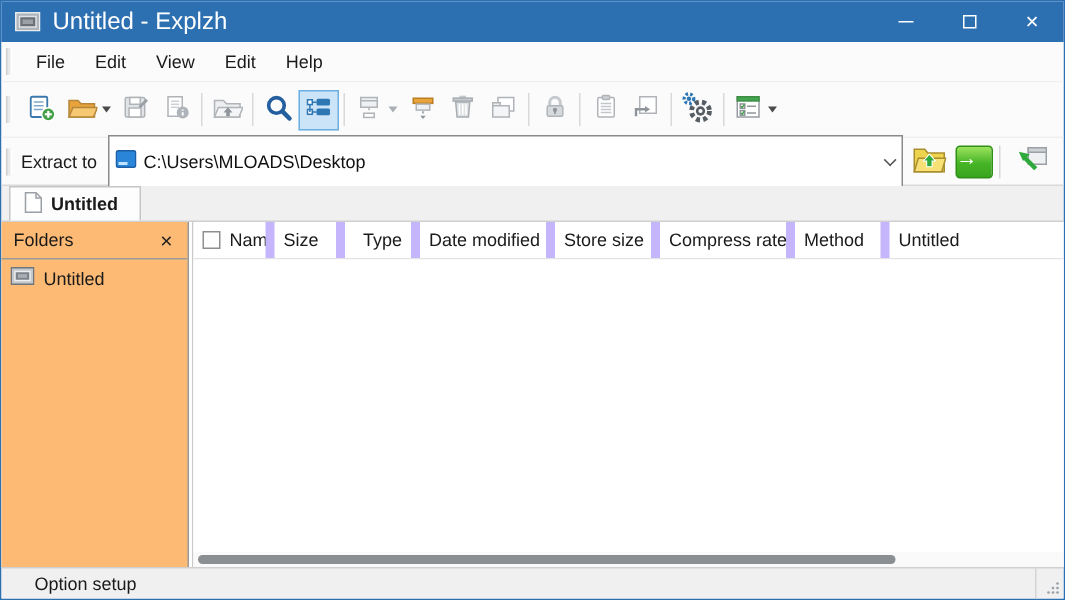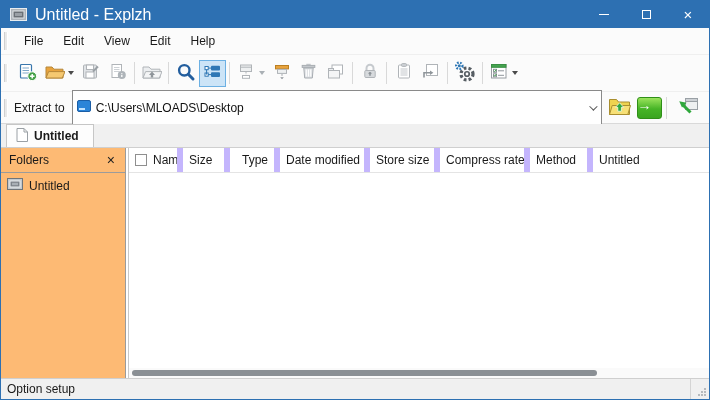--- a/index.html
+++ b/index.html
@@ -63,21 +63,21 @@
   .hcell.c-store { width:70px; }
   .hcell.c-rate { width:90px; }
   .hcell.c-method { width:63px; }
   .hcell.c-attr { flex:1 1 auto; border-right:none; }
   .hdr-checkbox { width:12px; height:12px; border:1px solid #8f8f8f; background:#fff; margin-right:6px; flex:0 0 auto; }
   .list-body { flex:1; background:#fff; }
   .hscroll { height:10px; position:relative; background:#fafafa; flex:0 0 auto; }
   .hthumb { position:absolute; left:3px; top:2px; width:465px; height:6px; background:#8a8f94; border-radius:3px; }
 
   
-  .statusbar { height:21px; background:#f0f0f0; border-top:1px solid #cfcfcf; display:flex; align-items:center; padding-left:6px; flex:0 0 auto; }
+  .statusbar { height:21px; background:#f0f0f0; border-top:1px solid #cfcfcf; display:flex; align-items:center; padding-left:22px; flex:0 0 auto; }
   .status-text { flex:1; }
   .status-sep { width:1px; height:100%; background:#d4d4d4; margin-right:4px; }
   .resize-grip { width:14px; height:100%; display:flex; align-items:flex-end; justify-content:flex-end; padding:0 2px 2px 0; }
 </style>
 </head>
 <body>
 
 <div class="window">
 
   <div class="titlebar">

